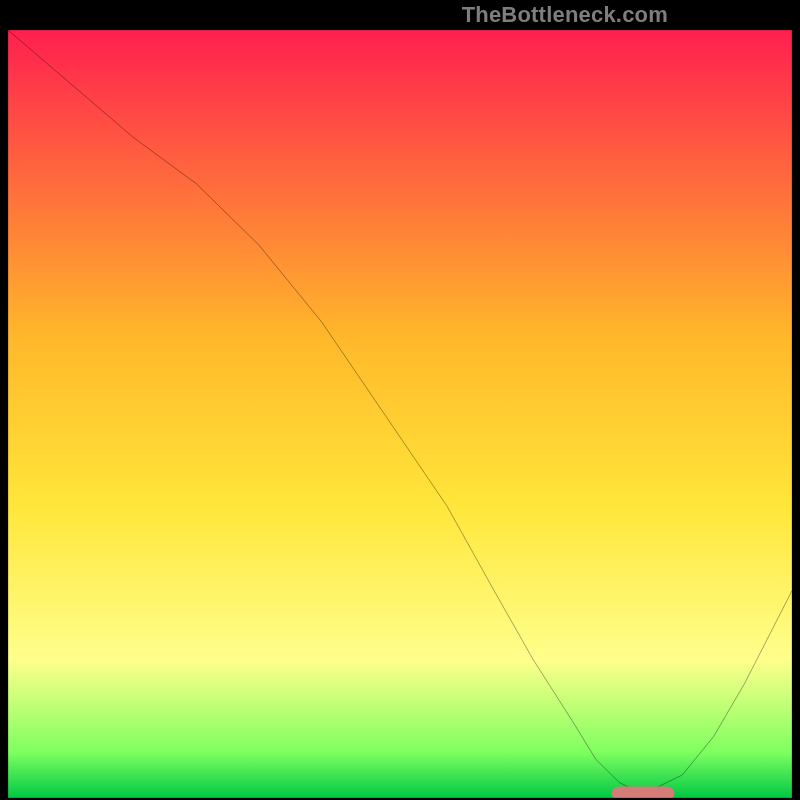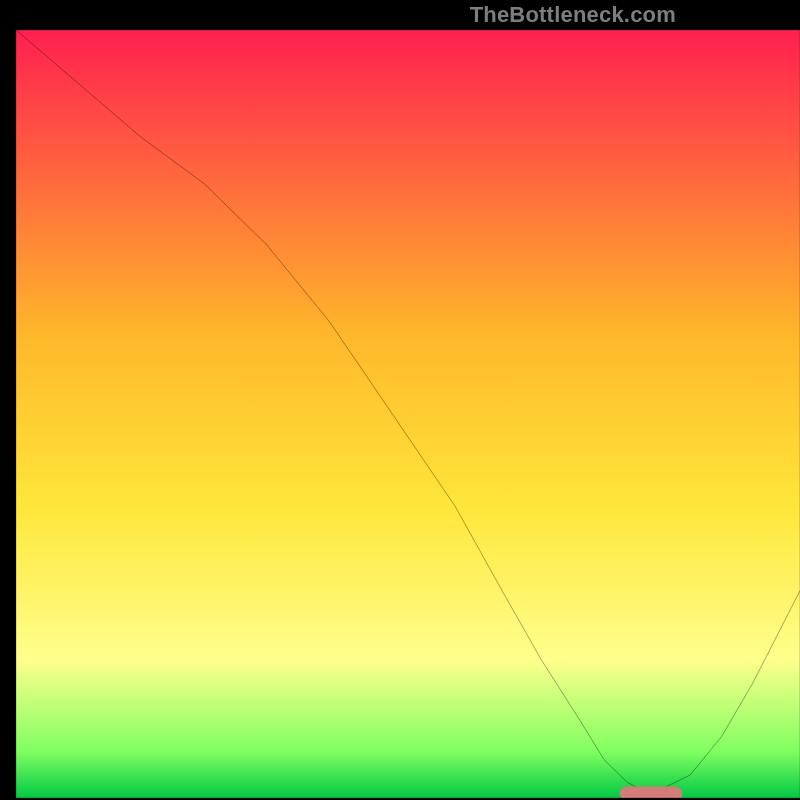--- a/index.html
+++ b/index.html
@@ -8,21 +8,20 @@
     width: 800px;
     height: 800px;
     background: #000;
     overflow: hidden;
     font-family: Arial, Helvetica, sans-serif;
   }
   .stage {
     position: relative;
     width: 680px;
     height: 800px;
-    margin-left: 8px;
   }
   .watermark {
     position: absolute;
     top: 2px;
     right: 12px;
     color: #7e7e7e;
     font-size: 22px;
     font-weight: 600;
     letter-spacing: 0.2px;
     z-index: 3;

